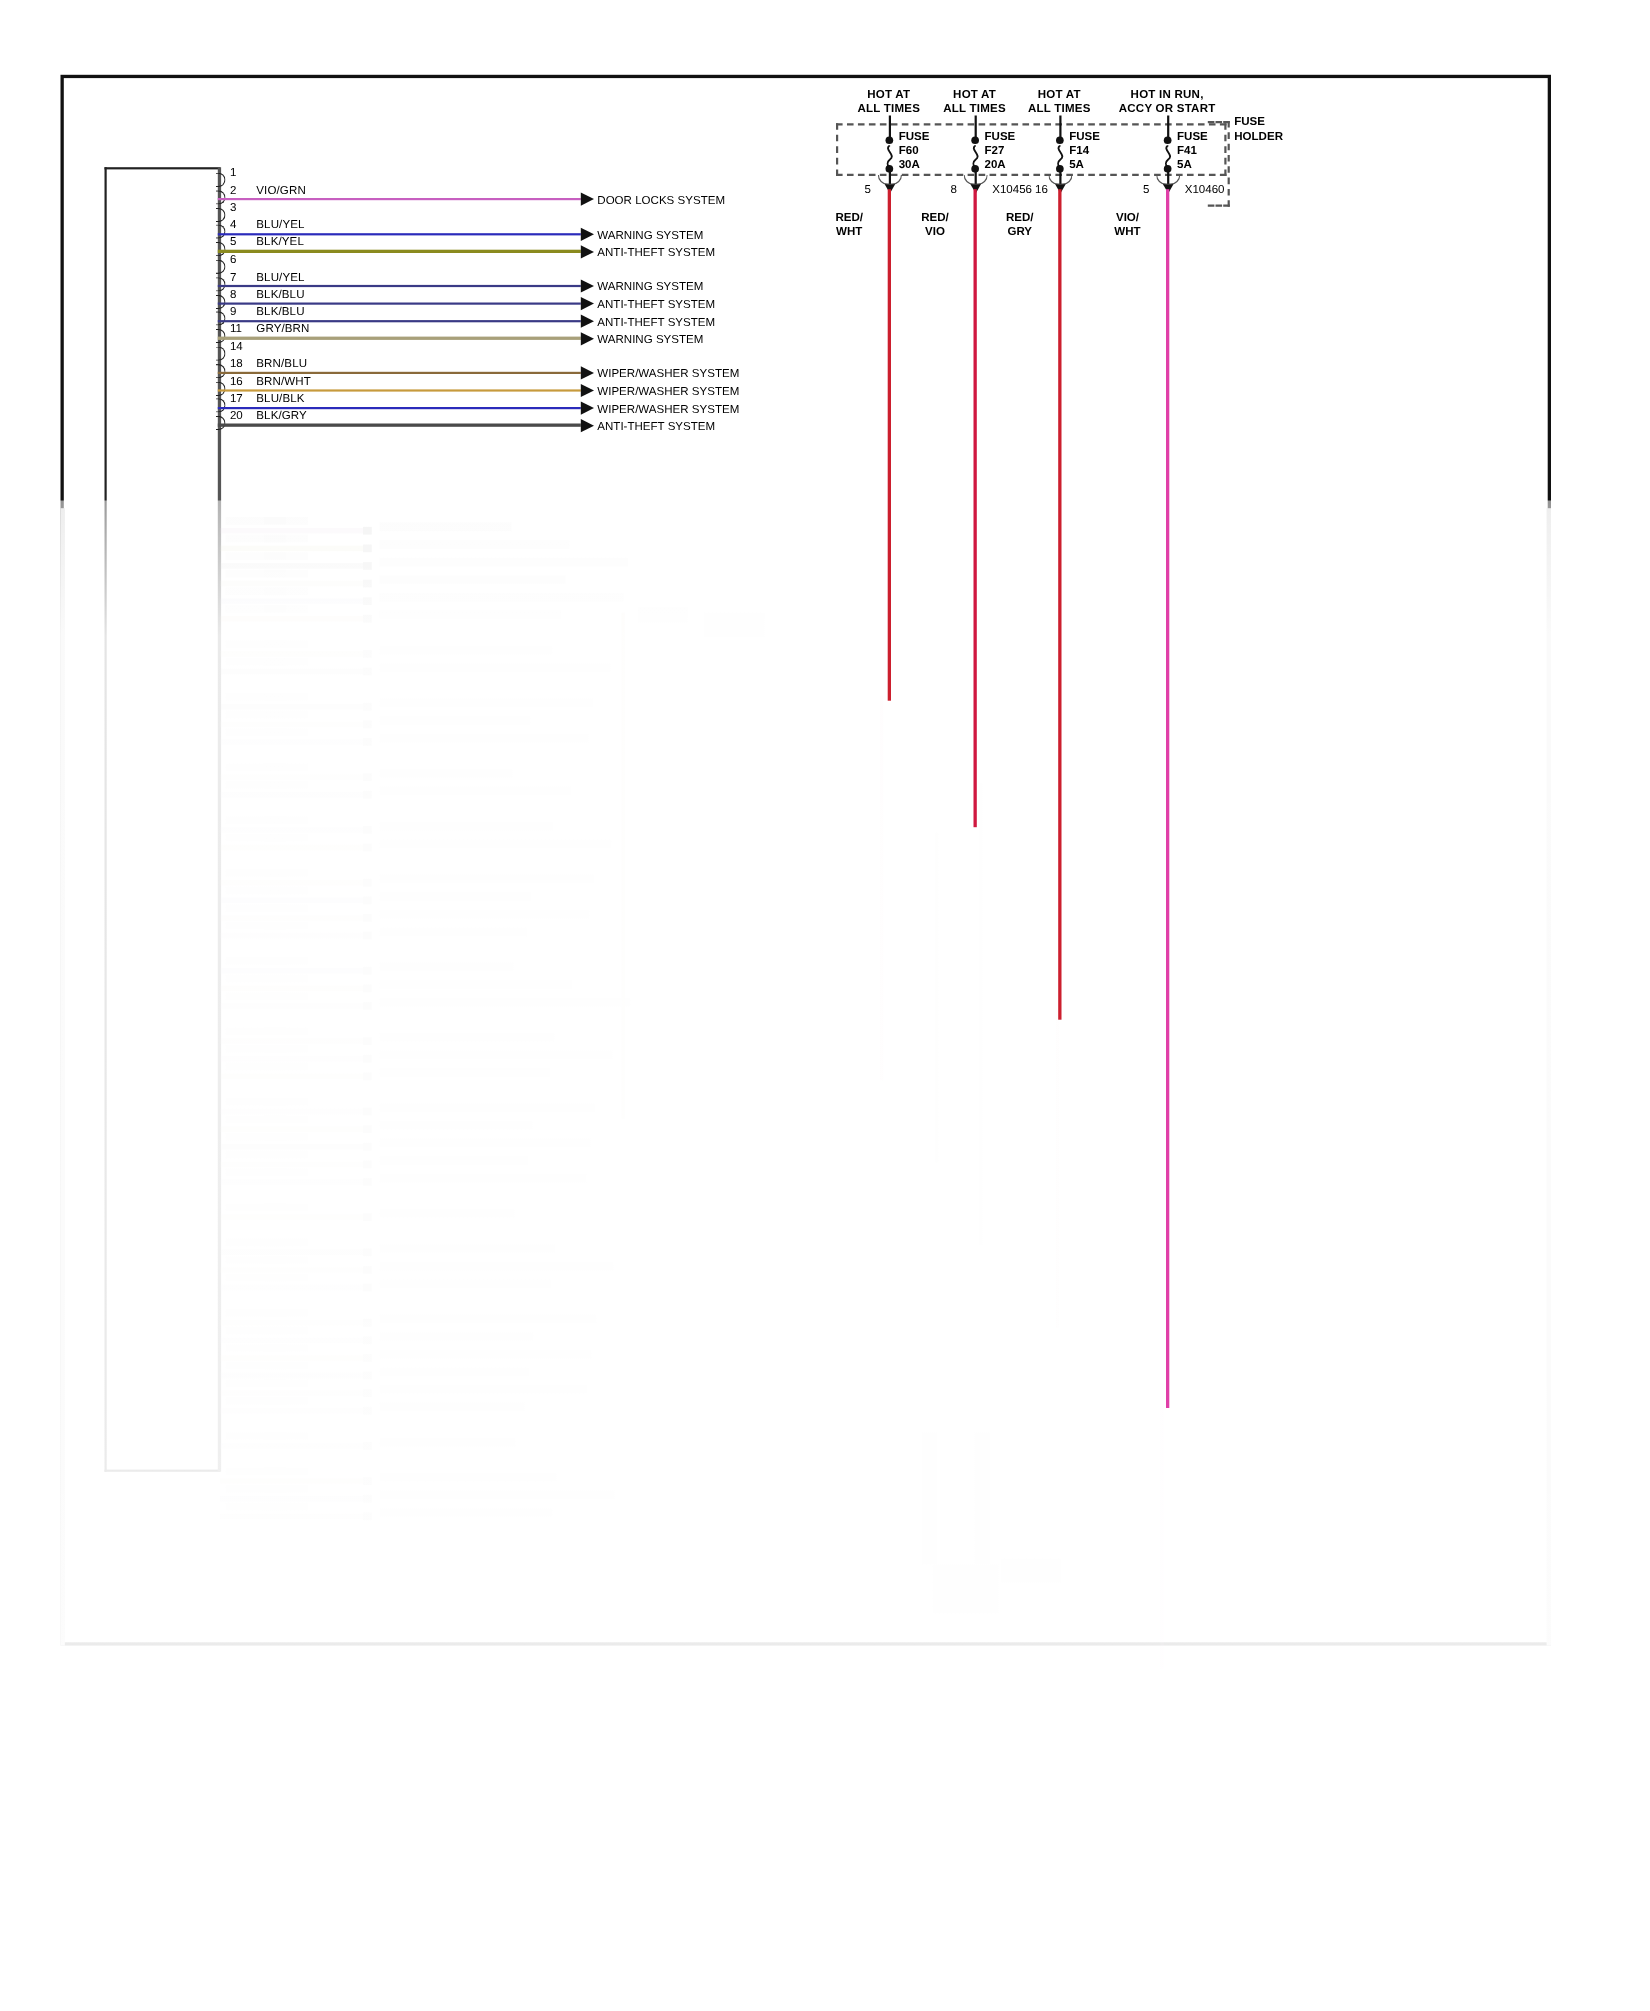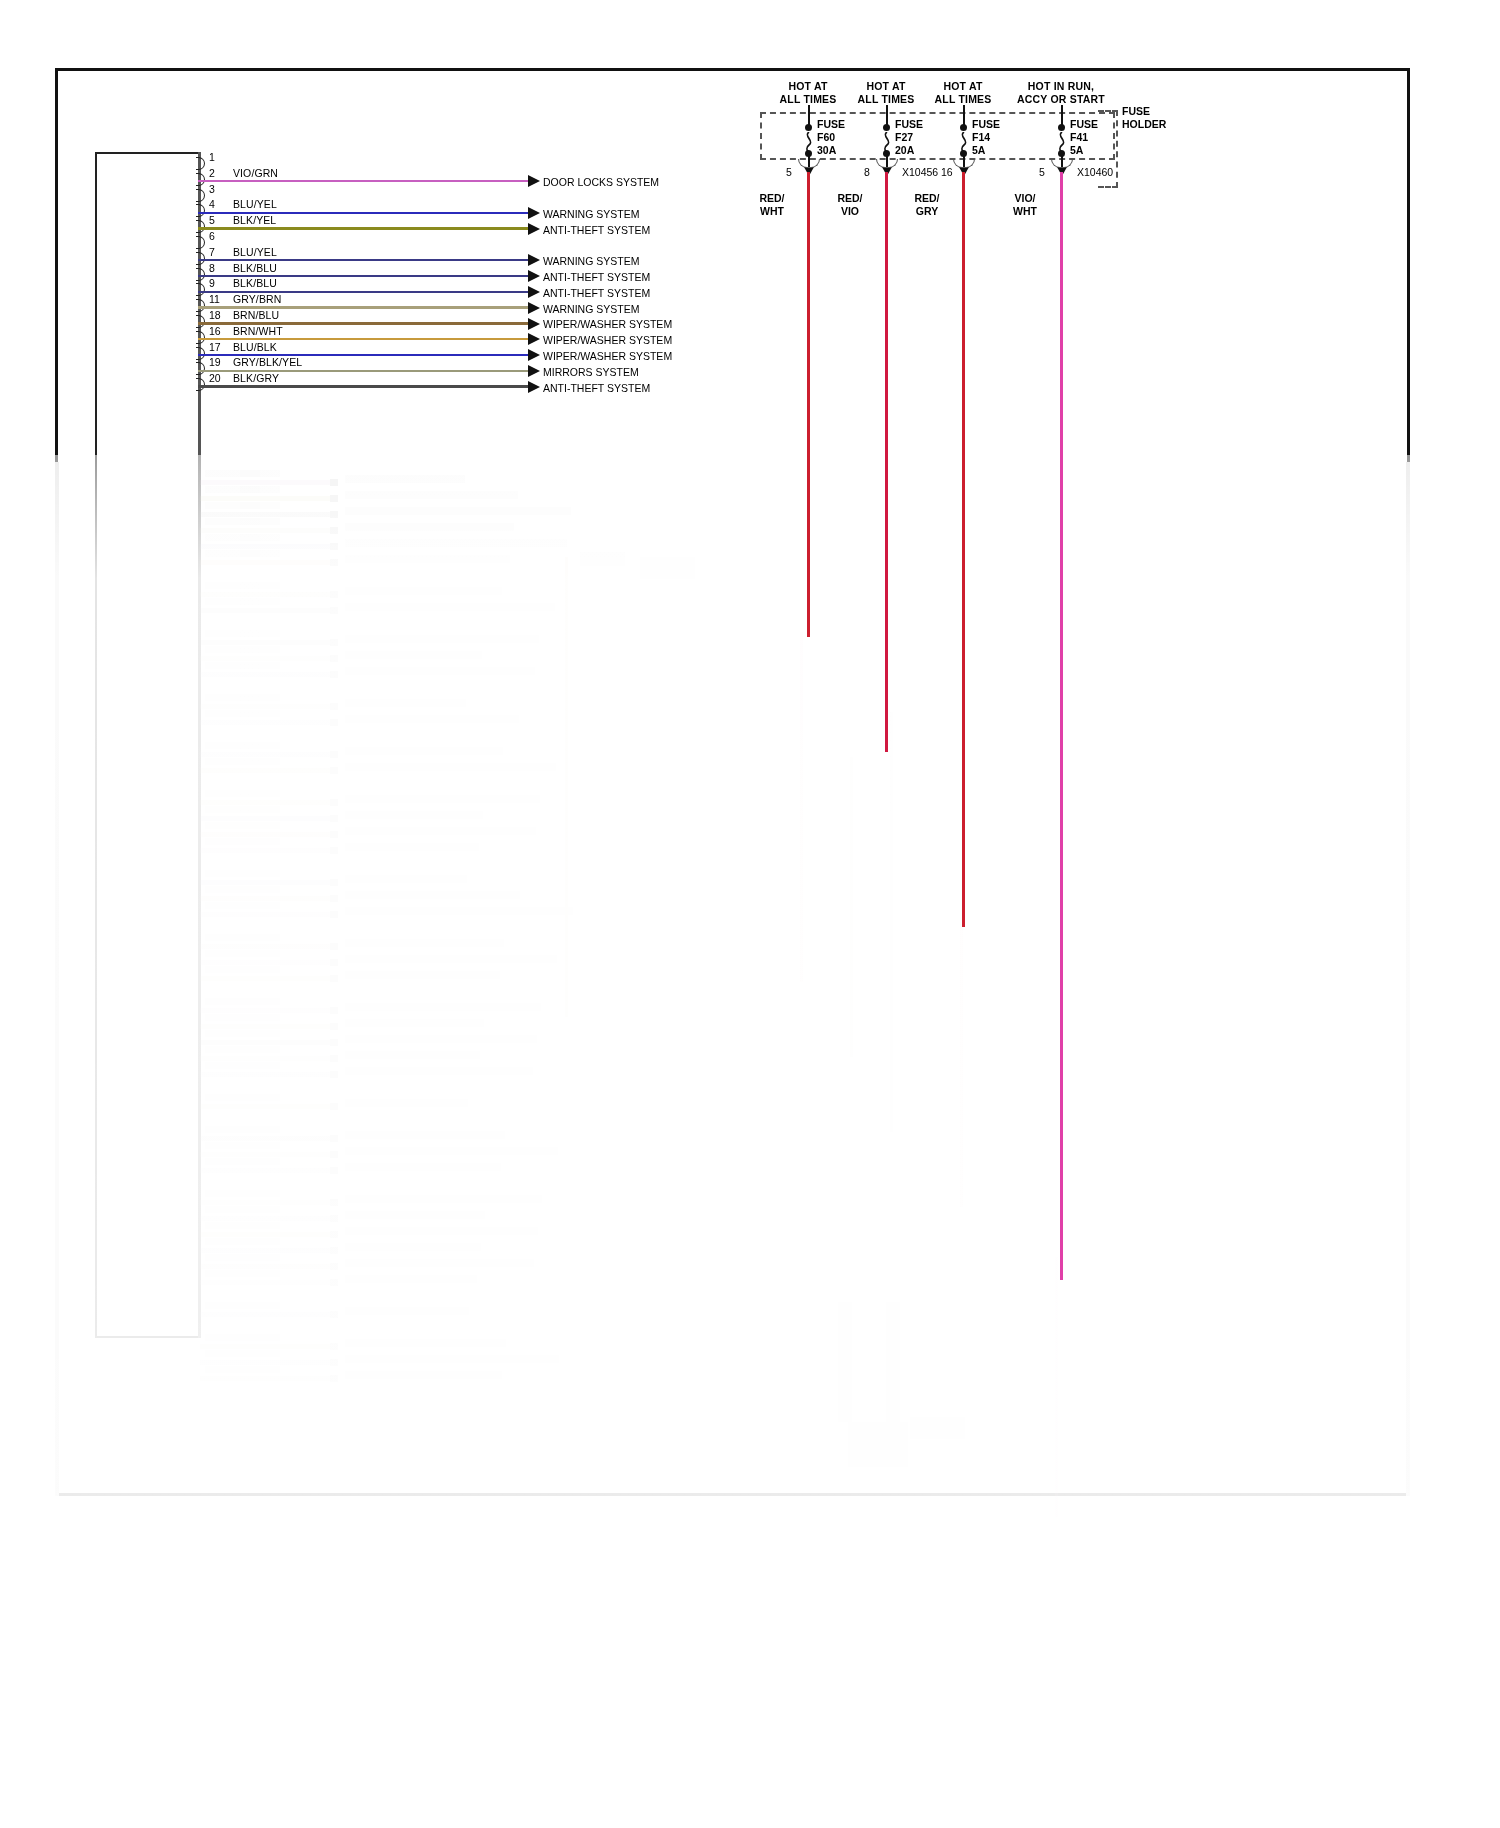--- a/index.html
+++ b/index.html
@@ -148,20 +148,24 @@
     <div class="pinrow">
       <div class="pin-bracket"></div>
       <div class="pin-num">11</div>
       <div class="pin-color">GRY/BRN</div>
       <div class="pin-wire" style="width: 330px; background: rgb(168, 160, 122);"></div>
       <div class="pin-arrow" style="left: 330px;"></div>
       <div class="pin-dest" style="left: 345px;">WARNING SYSTEM</div>
     </div>
     <div class="pinrow">
       <div class="pin-bracket"></div>
+      <div class="pin-num">14</div>
+    </div>
+    <div class="pinrow">
+      <div class="pin-bracket"></div>
       <div class="pin-num">18</div>
       <div class="pin-color">BRN/BLU</div>
       <div class="pin-wire" style="width: 330px; background: rgb(138, 106, 58);"></div>
       <div class="pin-arrow" style="left: 330px;"></div>
       <div class="pin-dest" style="left: 345px;">WIPER/WASHER SYSTEM</div>
     </div>
     <div class="pinrow">
       <div class="pin-bracket"></div>
       <div class="pin-num">16</div>
       <div class="pin-color">BRN/WHT</div>
@@ -169,28 +173,20 @@
       <div class="pin-arrow" style="left: 330px;"></div>
       <div class="pin-dest" style="left: 345px;">WIPER/WASHER SYSTEM</div>
     </div>
     <div class="pinrow">
       <div class="pin-bracket"></div>
       <div class="pin-num">17</div>
       <div class="pin-color">BLU/BLK</div>
       <div class="pin-wire" style="width: 330px; background: rgb(43, 43, 187);"></div>
       <div class="pin-arrow" style="left: 330px;"></div>
       <div class="pin-dest" style="left: 345px;">WIPER/WASHER SYSTEM</div>
-    </div>
-    <div class="pinrow">
-      <div class="pin-bracket"></div>
-      <div class="pin-num">19</div>
-      <div class="pin-color">GRY/BLK/YEL</div>
-      <div class="pin-wire" style="width: 330px; background: rgb(154, 154, 122);"></div>
-      <div class="pin-arrow" style="left: 330px;"></div>
-      <div class="pin-dest" style="left: 345px;">MIRRORS SYSTEM</div>
     </div>
     <div class="pinrow">
       <div class="pin-bracket"></div>
       <div class="pin-num">20</div>
       <div class="pin-color">BLK/GRY</div>
       <div class="pin-wire" style="width: 330px; background: rgb(74, 74, 74);"></div>
       <div class="pin-arrow" style="left: 330px;"></div>
       <div class="pin-dest" style="left: 345px;">ANTI-THEFT SYSTEM</div>
     </div>
   </div>

